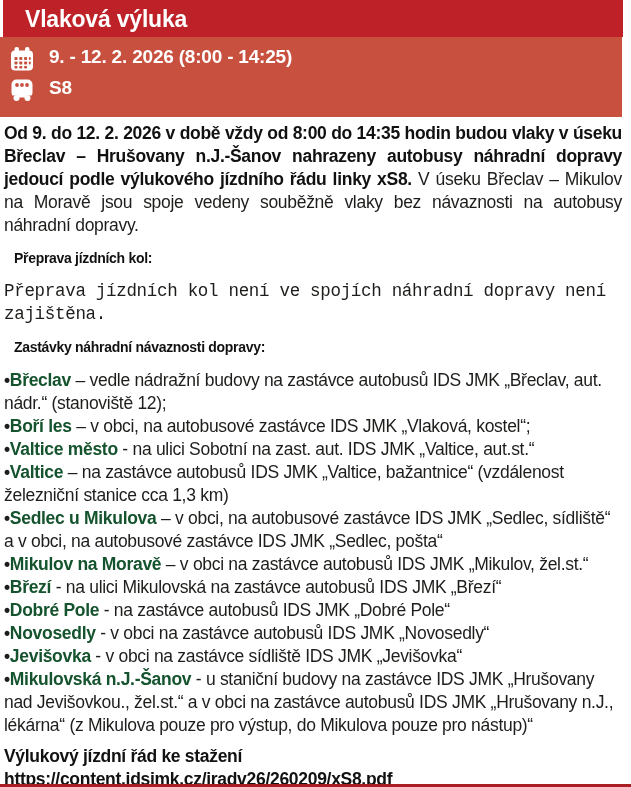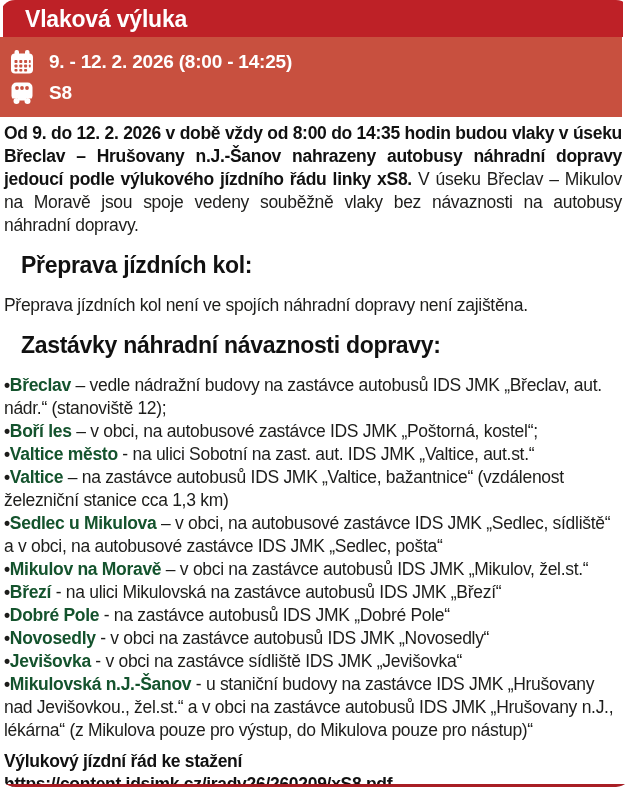--- a/index.html
+++ b/index.html
@@ -5,21 +5,20 @@
   * { box-sizing: border-box; }
   html, body { margin: 0; padding: 0; background: #ffffff; }
   body { font-family: "Liberation Sans", "DejaVu Sans", sans-serif; }
 
   .page {
     position: relative;
     width: 631px;
     height: 787px;
     background: #ffffff;
     overflow: hidden;
-    border-radius: 15px;
   }
 
   
   .banner {
     background: var(--header-bg, #be2127);
     color: #ffffff;
     font-weight: bold;
     font-size: 23px;
     line-height: 26px;
     padding: 6px 10px 5px 22px;
@@ -29,21 +28,20 @@
 
   
   .meta {
     background: var(--meta-bg, #c8503f);
     color: #ffffff;
     padding: 9px 0 9px 9px;
     margin: 0 9px 0 0;
   }
   .meta-row {
     display: flex;
-    align-items: center;
     gap: 14px;
     height: 31px;
     font-weight: bold;
     font-size: 19px;
     letter-spacing: -0.2px;
   }
   .meta-row .icon { width: 26px; height: 26px; flex: 0 0 26px; display: inline-flex; }
   .meta-row .icon svg { width: 100%; height: 100%; }
 
   
@@ -51,25 +49,25 @@
     padding: 5px 9px 0 4px;
     color: #1d1d1b;
     font-size: 17.5px;
     line-height: 23px;
     letter-spacing: -0.3px;
   }
   .intro { margin: 0 0 9px 0; text-align: justify; }
   .intro strong { color: #111; }
   .sec-heading {
     font-weight: bold;
-    font-size: 23px;
-    margin: 17px;
+    font-size: 14px;
+    margin: 10px;
     color: #111;
   }
-  .plain { margin: 0 0 10px 0; }
+  .plain { margin: 0 0 10px 0; font-family: Liberation Mono, monospace; }
   .stops { margin: 0 0 8px 0; }
   .stop::before { content: "\2022 "; font-weight: bold; }
   .stop strong { color: #14532d; }
   .download-heading { font-weight: bold; color: #111; }
   .download-link {
     font-weight: bold;
     color: #111;
     text-decoration: underline;
     word-break: break-all;
   }
@@ -136,21 +134,21 @@
 
     <p class="intro"><strong>Od 9. do 12. 2. 2026 v době vždy od 8:00 do 14:35 hodin budou vlaky v úseku Břeclav – Hrušovany n.J.-Šanov nahrazeny autobusy náhradní dopravy jedoucí podle výlukového jízdního řádu linky xS8.</strong><span> V úseku Břeclav – Mikulov na Moravě jsou spoje vedeny souběžně vlaky bez návaznosti na autobusy náhradní dopravy.</span></p>
 
     <div class="sec-heading">Přeprava jízdních kol:</div>
     <p class="plain">Přeprava jízdních kol není ve spojích náhradní dopravy není zajištěna.</p>
 
     <div class="sec-heading">Zastávky náhradní návaznosti dopravy:</div>
 
     <div class="stops">
       <div class="stop"><strong>Břeclav</strong><span> – vedle nádražní budovy na zastávce autobusů IDS JMK „Břeclav, aut. nádr.“ (stanoviště 12);</span></div>
-      <div class="stop"><strong>Boří les</strong><span> – v obci, na autobusové zastávce IDS JMK „Poštorná, kostel“;</span></div>
+      <div class="stop"><strong>Boří les</strong><span> – v obci, na autobusové zastávce IDS JMK „Vlaková, kostel“;</span></div>
       <div class="stop"><strong>Valtice město</strong><span> - na ulici Sobotní na zast. aut. IDS JMK „Valtice, aut.st.“</span></div>
       <div class="stop"><strong>Valtice</strong><span> – na zastávce autobusů IDS JMK „Valtice, bažantnice“ (vzdálenost železniční stanice cca 1,3 km)</span></div>
       <div class="stop"><strong>Sedlec u Mikulova</strong><span> – v obci, na autobusové zastávce IDS JMK „Sedlec, sídliště“ a v obci, na autobusové zastávce IDS JMK „Sedlec, pošta“</span></div>
       <div class="stop"><strong>Mikulov na Moravě</strong><span> – v obci na zastávce autobusů IDS JMK „Mikulov, žel.st.“</span></div>
       <div class="stop"><strong>Březí</strong><span> - na ulici Mikulovská na zastávce autobusů IDS JMK „Březí“</span></div>
       <div class="stop"><strong>Dobré Pole</strong><span> - na zastávce autobusů IDS JMK „Dobré Pole“</span></div>
       <div class="stop"><strong>Novosedly</strong><span> - v obci na zastávce autobusů IDS JMK „Novosedly“</span></div>
       <div class="stop"><strong>Jevišovka</strong><span> - v obci na zastávce sídliště IDS JMK „Jevišovka“</span></div>
       <div class="stop"><strong>Mikulovská n.J.-Šanov</strong><span> - u staniční budovy na zastávce IDS JMK „Hrušovany nad Jevišovkou., žel.st.“ a v obci na zastávce autobusů IDS JMK „Hrušovany n.J., lékárna“ (z Mikulova pouze pro výstup, do Mikulova pouze pro nástup)“</span></div>
     </div>

